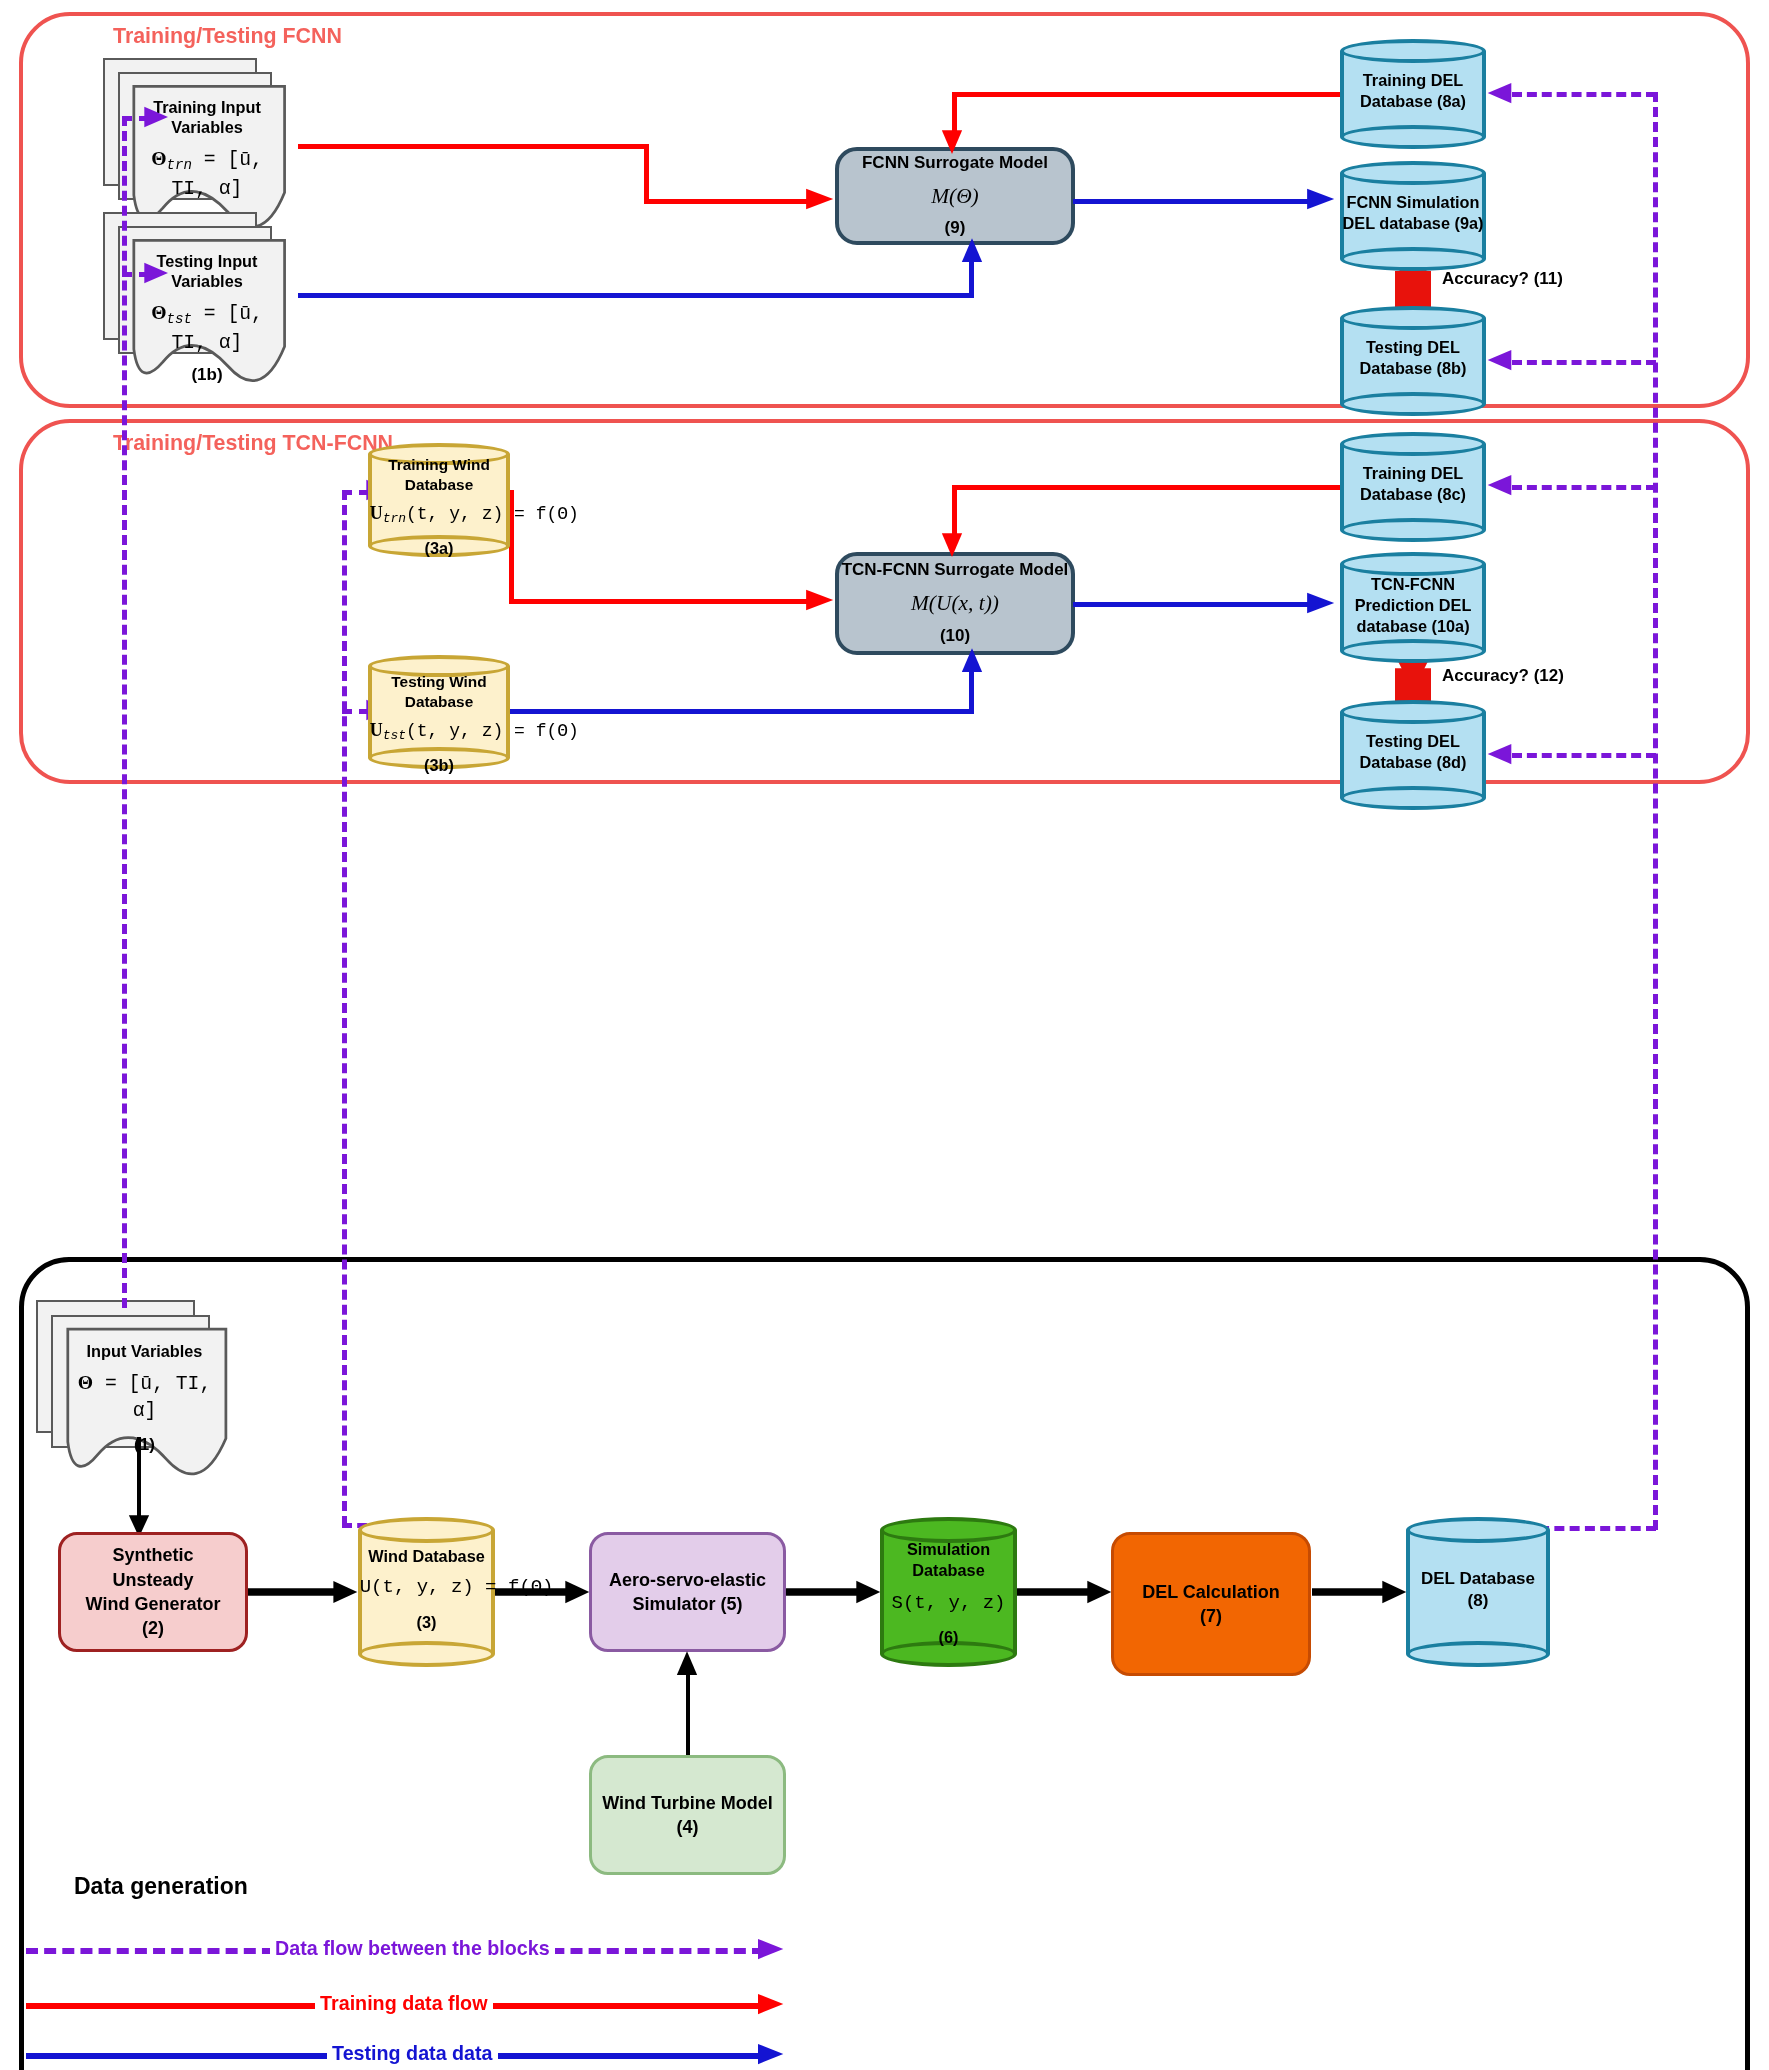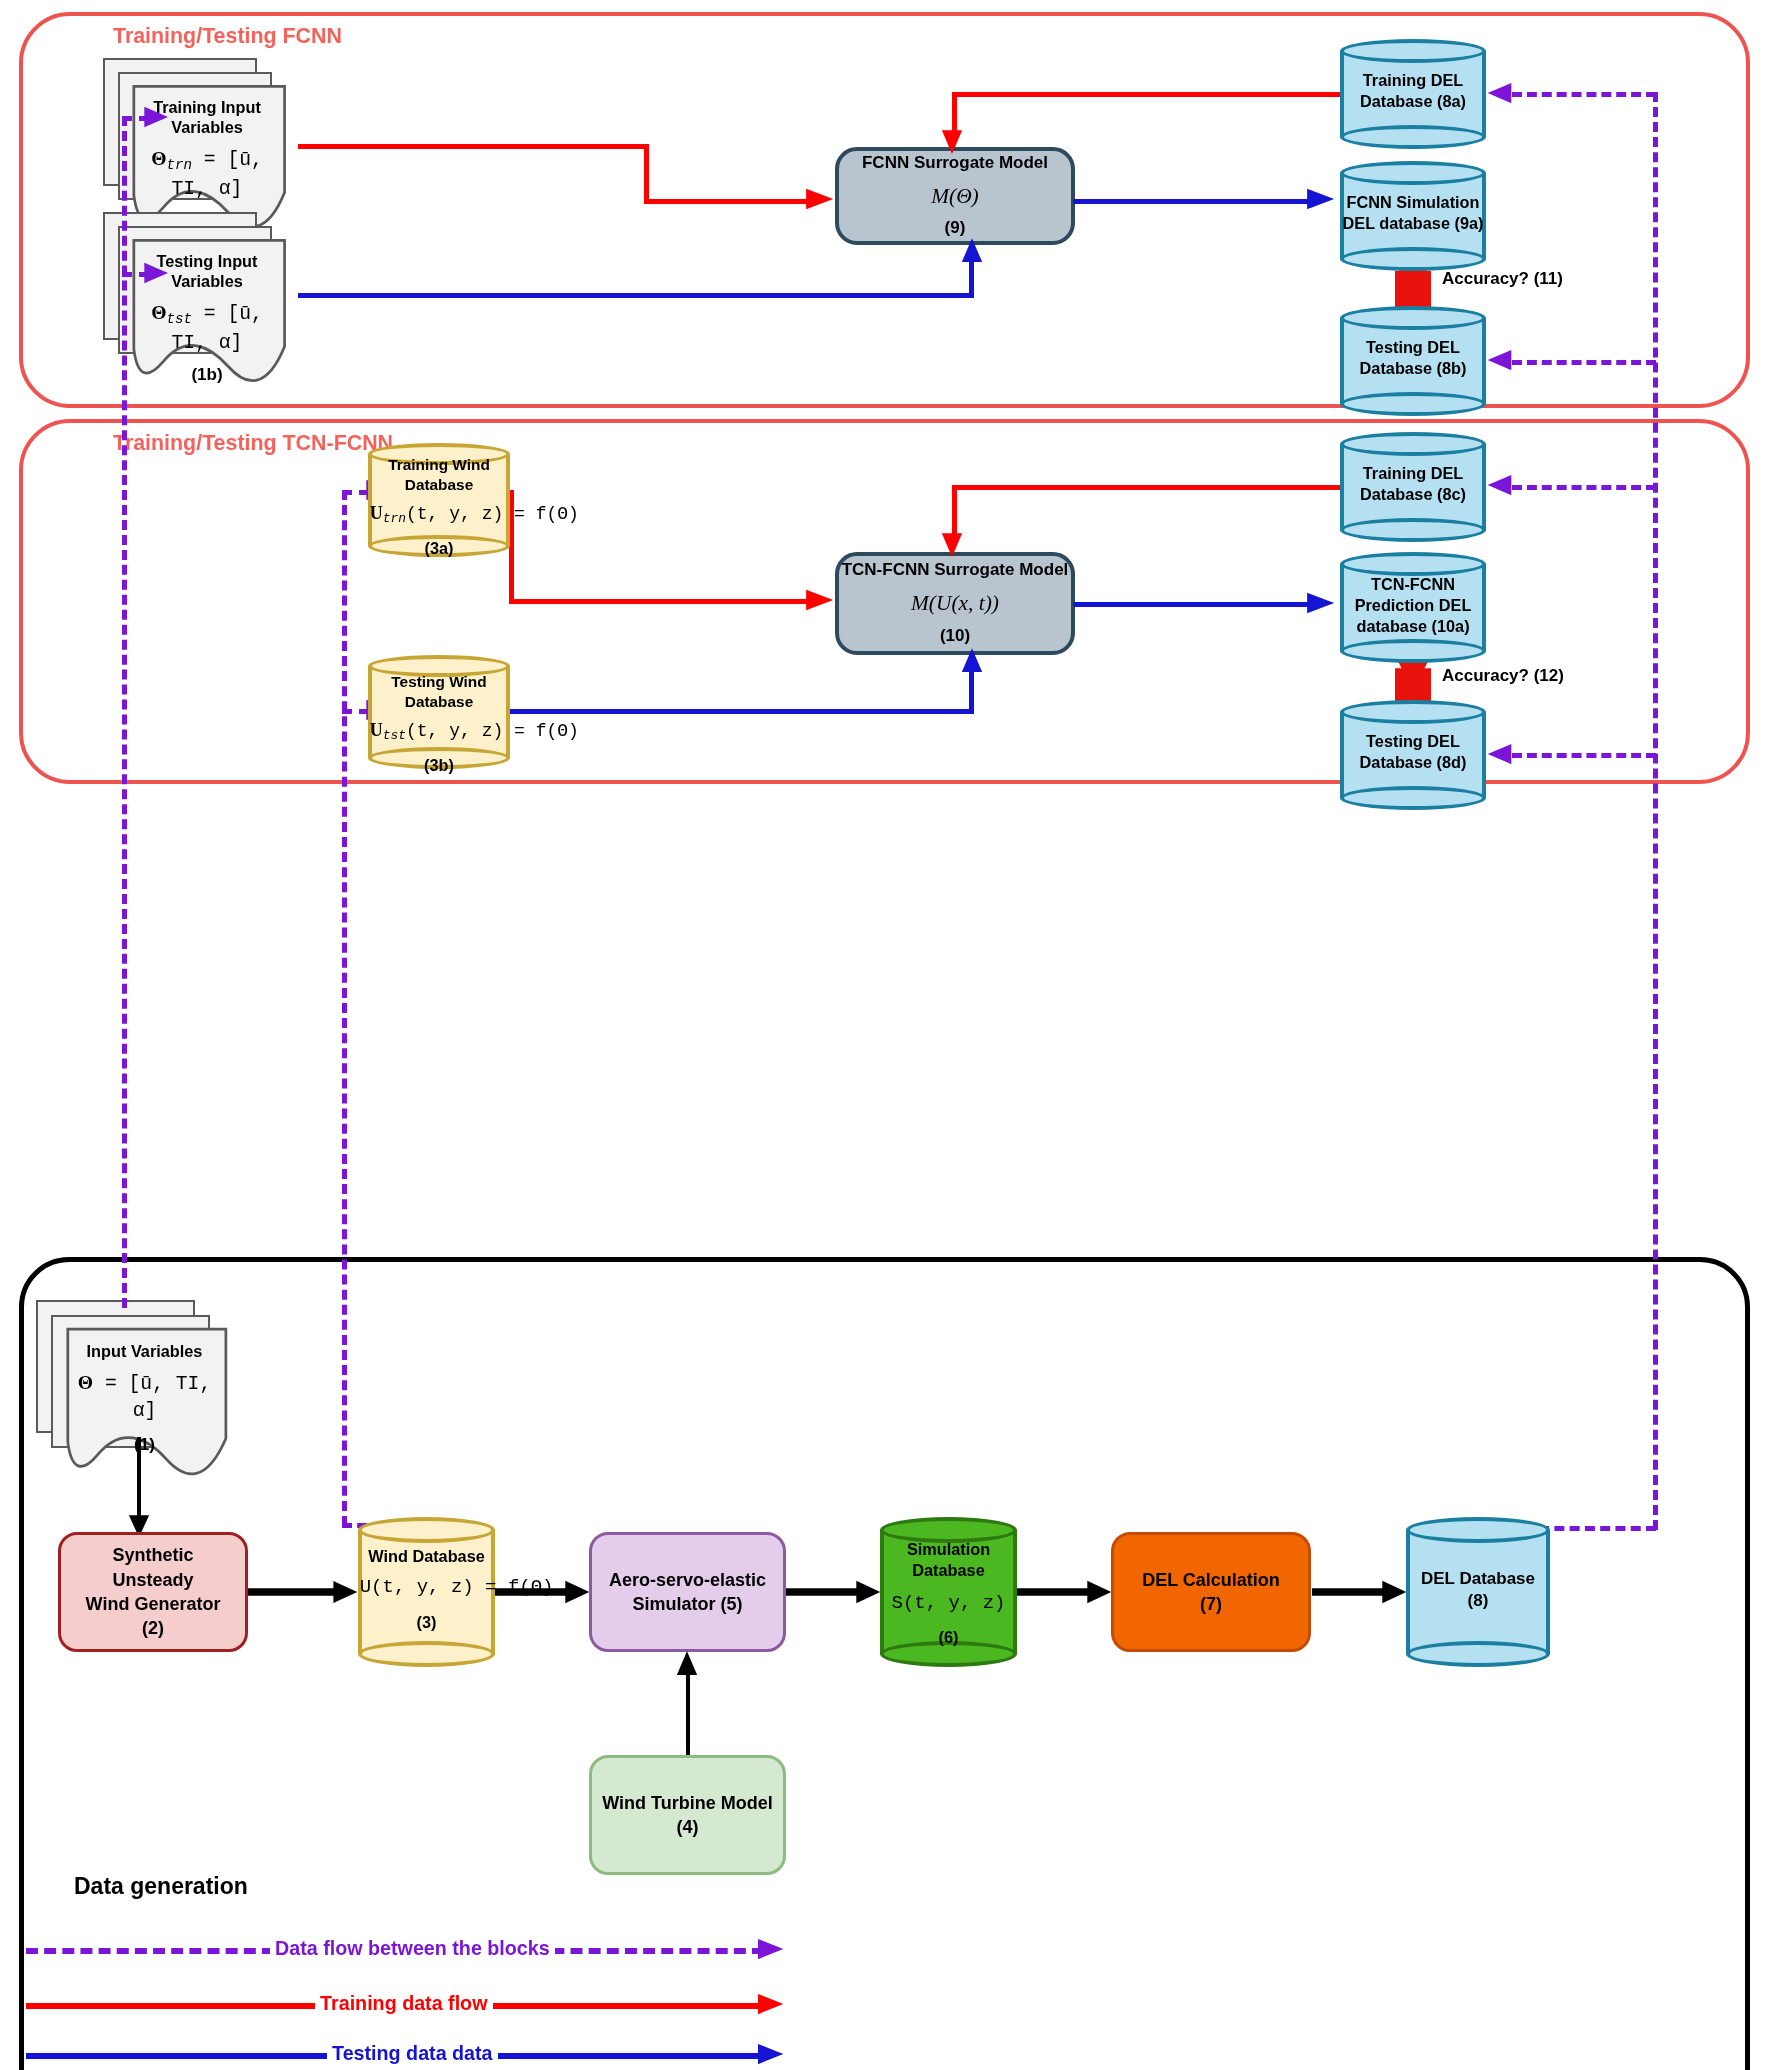--- a/index.html
+++ b/index.html
@@ -426,21 +426,21 @@
       <div class="mathreg" style="margin-top:9.4px; font-size:19px; white-space:nowrap;">S(t, y, z)</div>
       <div style="margin-top:12px; font-size:16.3px;">(6)</div>
     </div>
   </div>
 
   <svg class="arw" style="left:1017px; top:1579px; width:96px; height:26px;" viewBox="0 0 112 30">
     <line x1="0" y1="15" x2="86" y2="15" stroke="#000" stroke-width="9"></line>
     <path d="M82,2 L110,15 L82,28 z" fill="#000"></path>
   </svg>
 
-  <div class="proc" style="left:1111px; top:1532px; width:200px; height:120px; --fill:#f26602; --stroke:#c64b02;
+  <div class="proc" style="left:1111px; top:1532px; width:200px; height:144px; --fill:#f26602; --stroke:#c64b02;
               font-size:18px; white-space:pre-line; padding:0 8.6px;">DEL Calculation
 (7)</div>
 
   <svg class="arw" style="left:1312px; top:1579px; width:96px; height:26px;" viewBox="0 0 112 30">
     <line x1="0" y1="15" x2="86" y2="15" stroke="#000" stroke-width="9"></line>
     <path d="M82,2 L110,15 L82,28 z" fill="#000"></path>
   </svg>
 
   <div class="cyl" style="left:1406px; top:1517px; width:144px; height:150px; --fill:#b4e0f2; --stroke:#1a7fa0;">
     <div class="cyl-top" style="top:0; height:26px; z-index:3;"></div>

